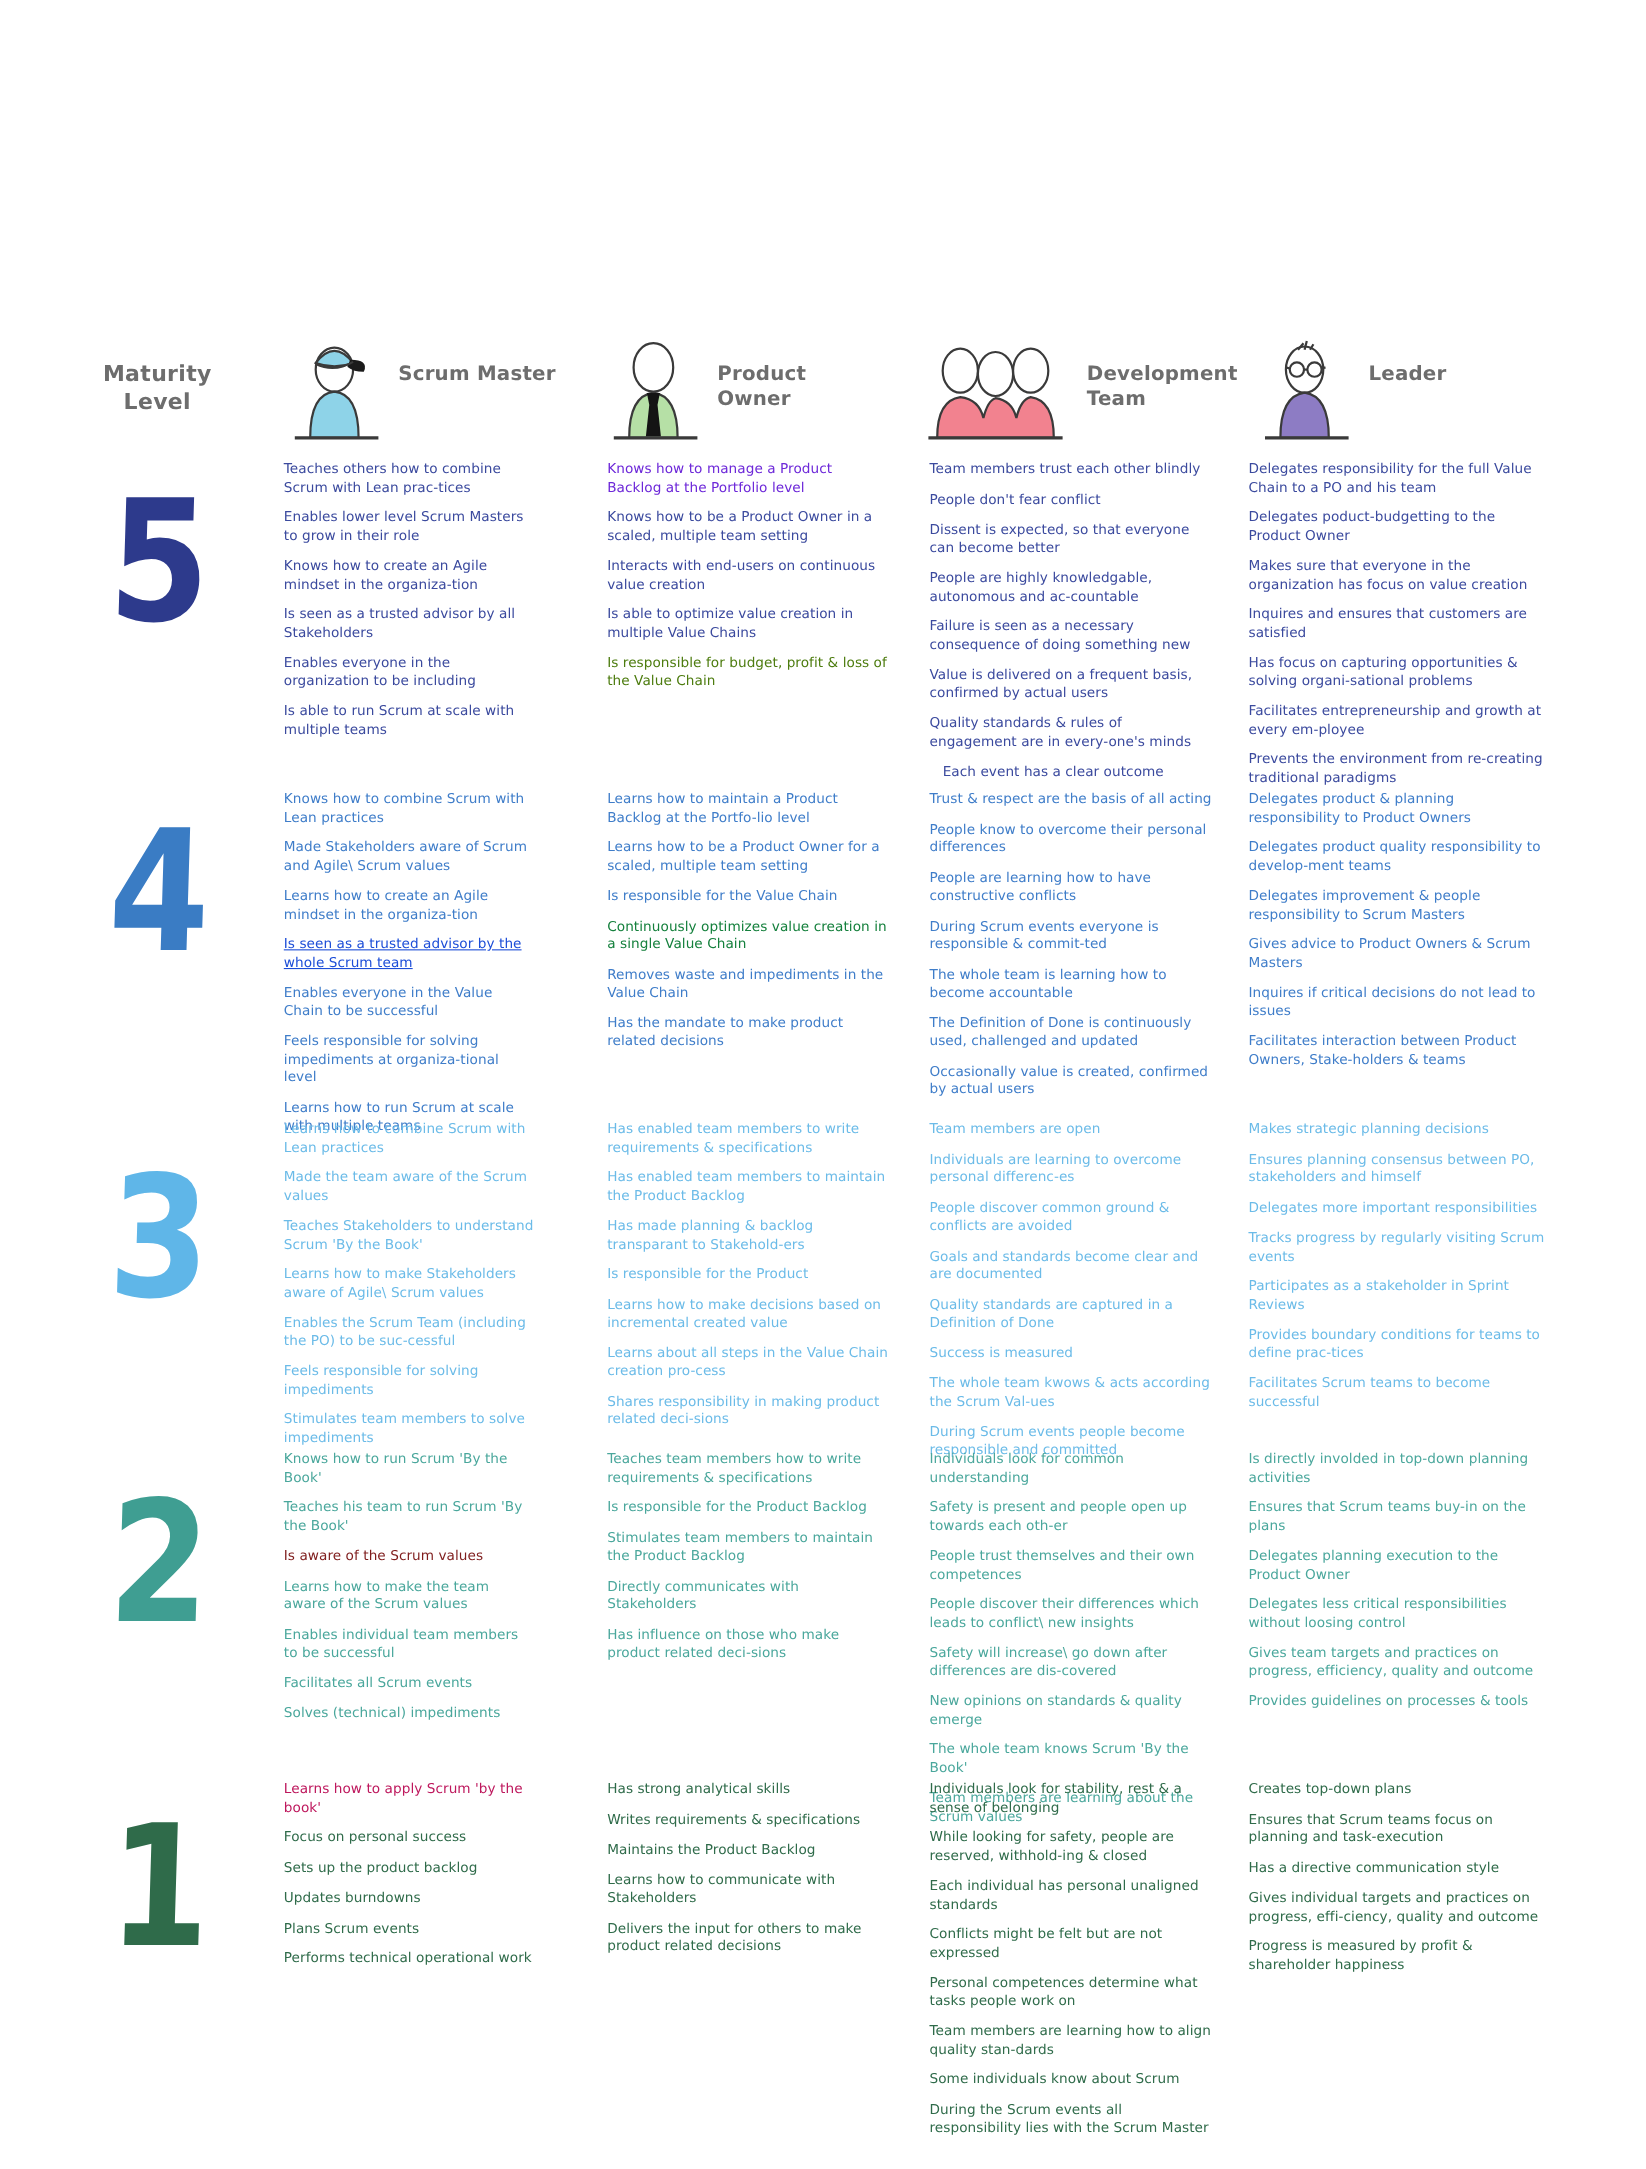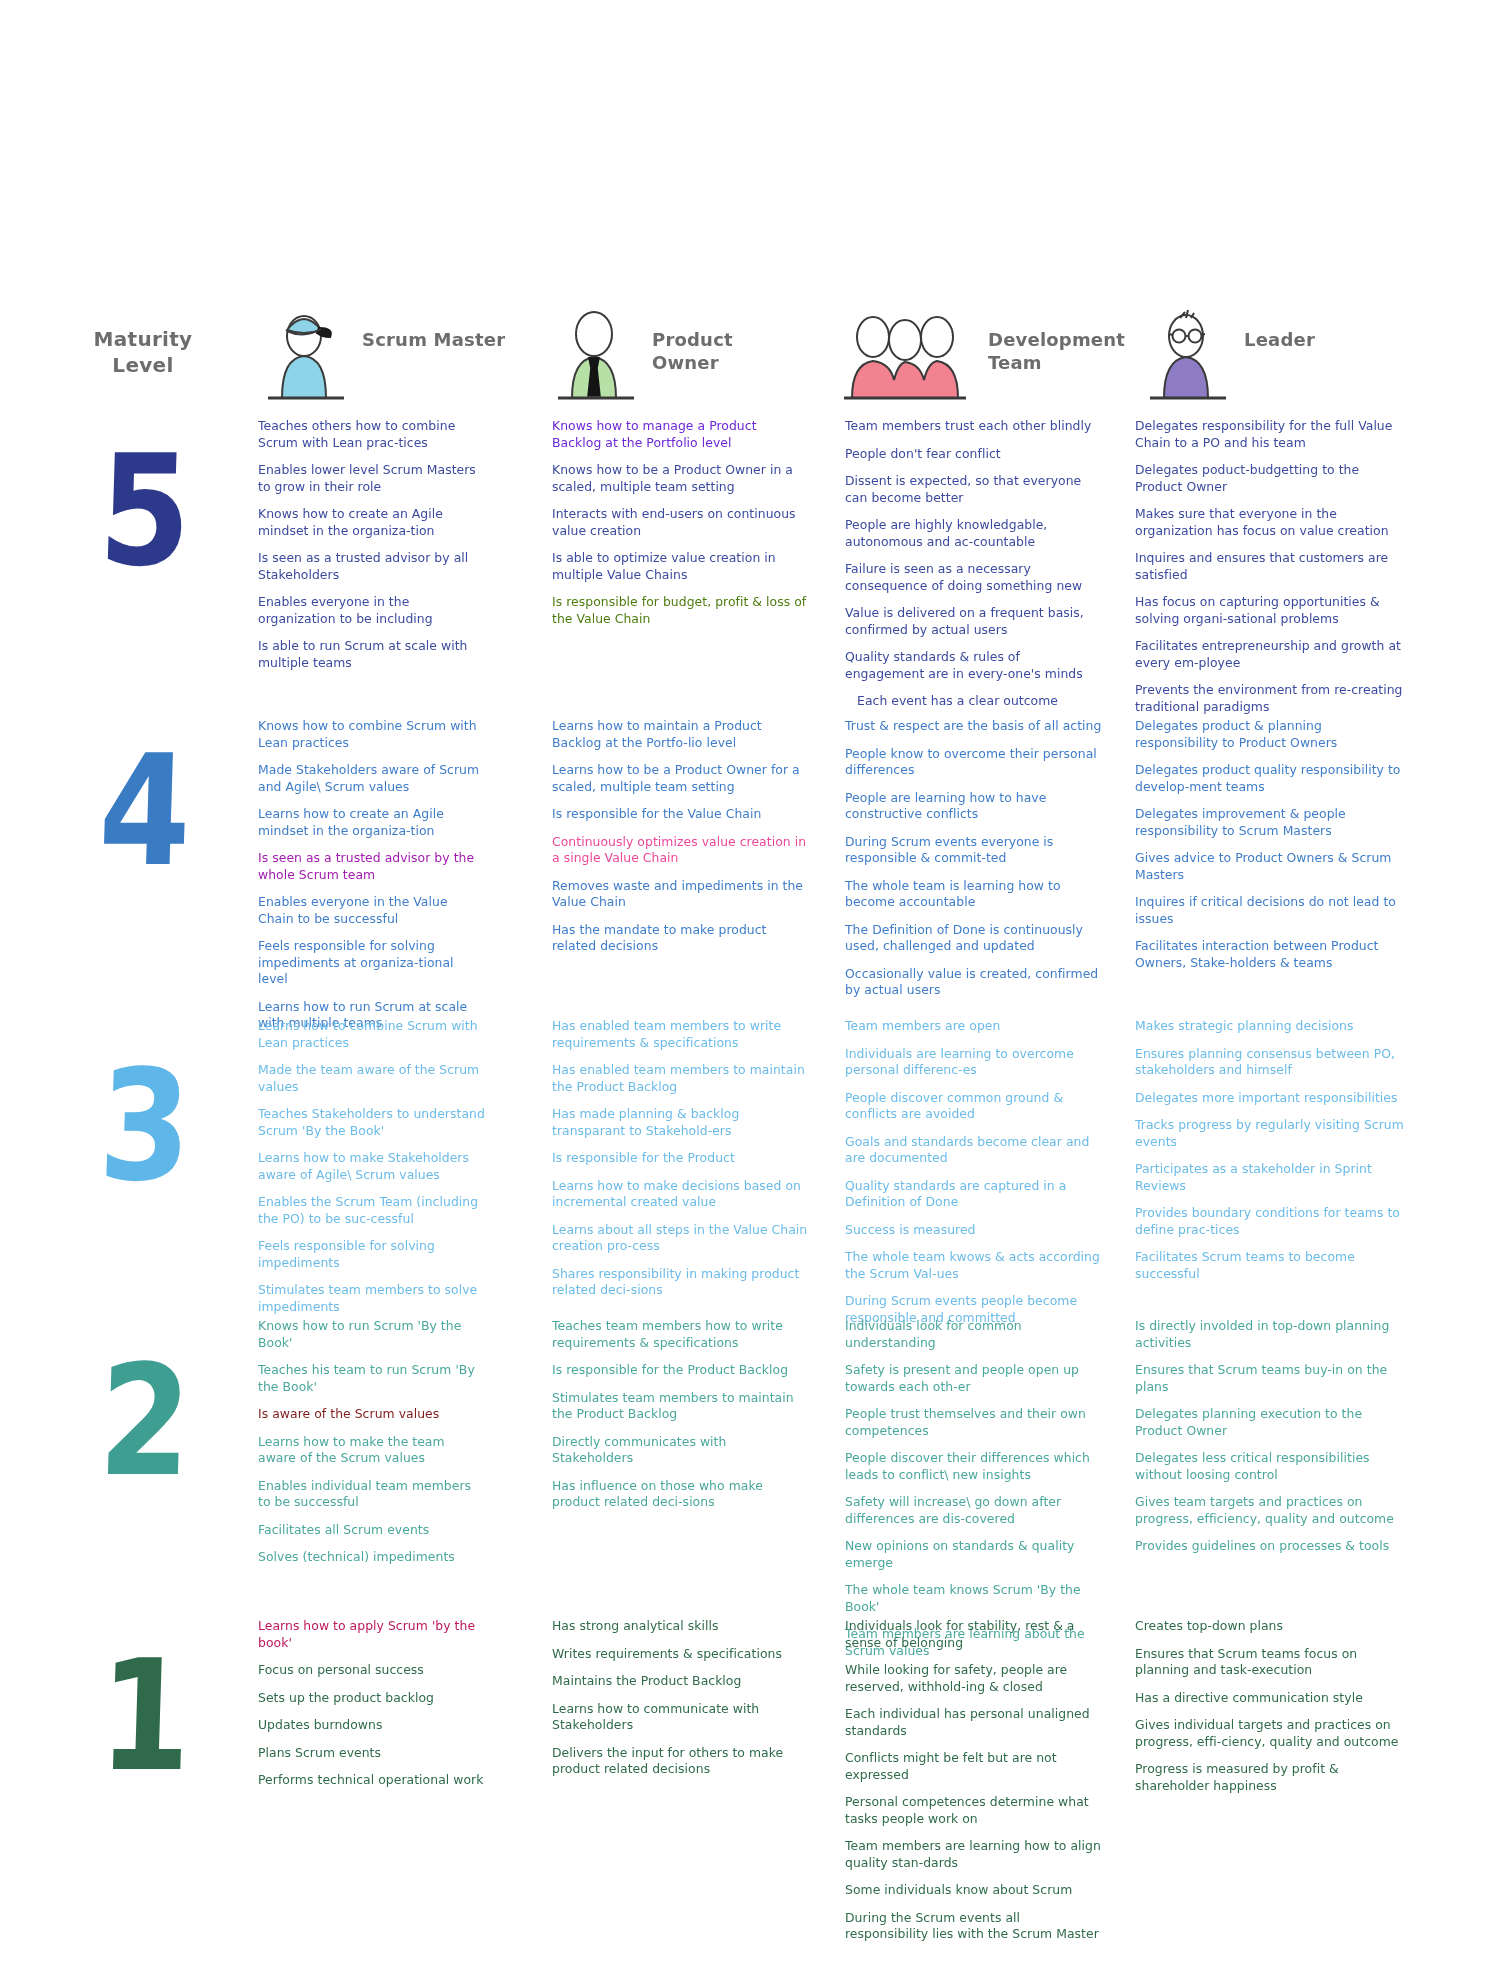--- a/index.html
+++ b/index.html
@@ -209,32 +209,32 @@
           </ul>
         </div>
       </div>
       <div class="level-row" style="top: 718px;">
         <div class="level-num" style="top: 27px; color: rgb(58, 124, 196);">4</div>
         <div class="col c-sm">
           <ul>
             <li style="color: rgb(63, 125, 201);">Knows how to combine Scrum with Lean practices</li>
             <li style="color: rgb(63, 125, 201);">Made Stakeholders aware of Scrum and Agile\ Scrum values</li>
             <li style="color: rgb(63, 125, 201);">Learns how to create an Agile mindset in the organiza-tion</li>
-            <li style="color: #a21caf;">Is seen as a trusted advisor by the whole Scrum team</li>
+            <li style="color: #1d4ed8; text-decoration: underline;">Is seen as a trusted advisor by the whole Scrum team</li>
             <li style="color: rgb(63, 125, 201);">Enables everyone in the Value Chain to be successful</li>
             <li style="color: rgb(63, 125, 201);">Feels responsible for solving impediments at organiza-tional level</li>
             <li style="color: rgb(63, 125, 201);">Learns how to run Scrum at scale with multiple teams</li>
           </ul>
         </div>
         <div class="col c-po">
           <ul>
             <li style="color: rgb(63, 125, 201);">Learns how to maintain a Product Backlog at the Portfo-lio level</li>
             <li style="color: rgb(63, 125, 201);">Learns how to be a Product Owner for a scaled, multiple team setting</li>
             <li style="color: rgb(63, 125, 201);">Is responsible for the Value Chain</li>
-            <li style="color: #ec4899;">Continuously optimizes value creation in a single Value Chain</li>
+            <li style="color: #15803d;">Continuously optimizes value creation in a single Value Chain</li>
             <li style="color: rgb(63, 125, 201);">Removes waste and impediments in the Value Chain</li>
             <li style="color: rgb(63, 125, 201);">Has the mandate to make product related decisions</li>
           </ul>
         </div>
         <div class="col c-dt">
           <ul>
             <li style="color: rgb(63, 125, 201);">Trust &amp; respect are the basis of all acting</li>
             <li style="color: rgb(63, 125, 201);">People know to overcome their personal differences</li>
             <li style="color: rgb(63, 125, 201);">People are learning how to have constructive conflicts</li>
             <li style="color: rgb(63, 125, 201);">During Scrum events everyone is responsible &amp; commit-ted</li>

